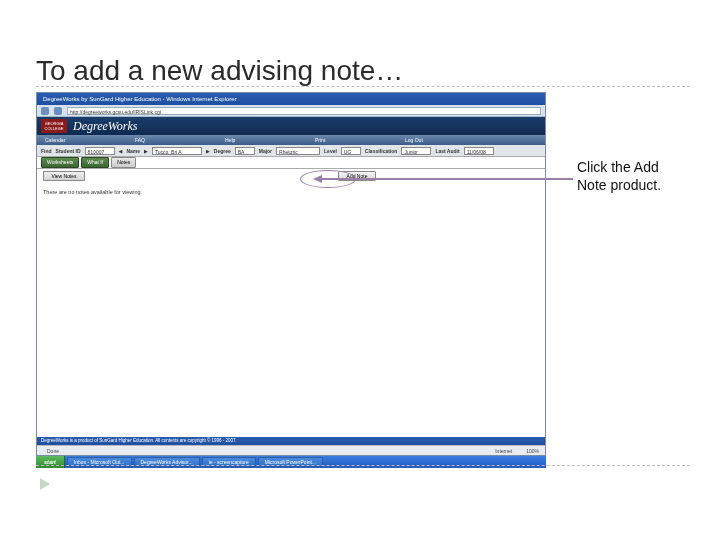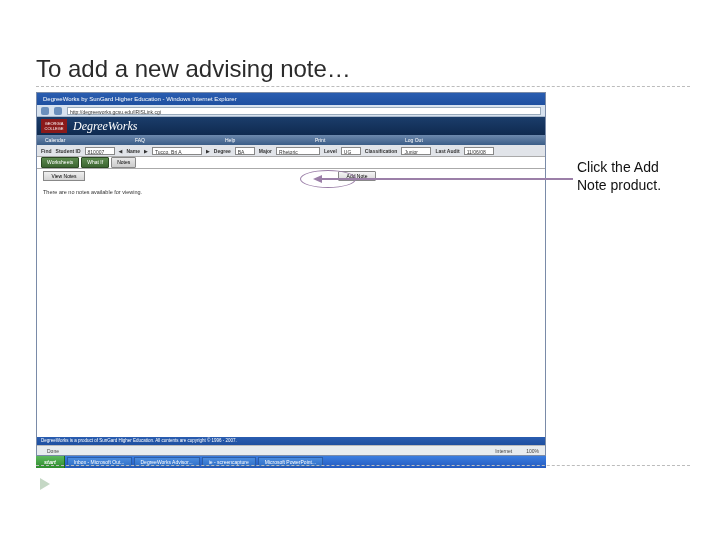--- a/index.html
+++ b/index.html
@@ -8,21 +8,21 @@
     height: 540px;
     background: #fff;
     font-family: Arial, sans-serif;
     position: relative;
     overflow: hidden;
   }
   .slide-title {
     position: absolute;
     top: 55px;
     left: 36px;
-    font-size: 24px;
+    font-size: 28px;
     color: #2b2b2b;
     font-weight: 400;
   }
   .dashed-line {
     position: absolute;
     left: 36px;
     right: 30px;
     border-top: 1px dashed #bcbcbc;
   }
   .dash1 { top: 86px; }

